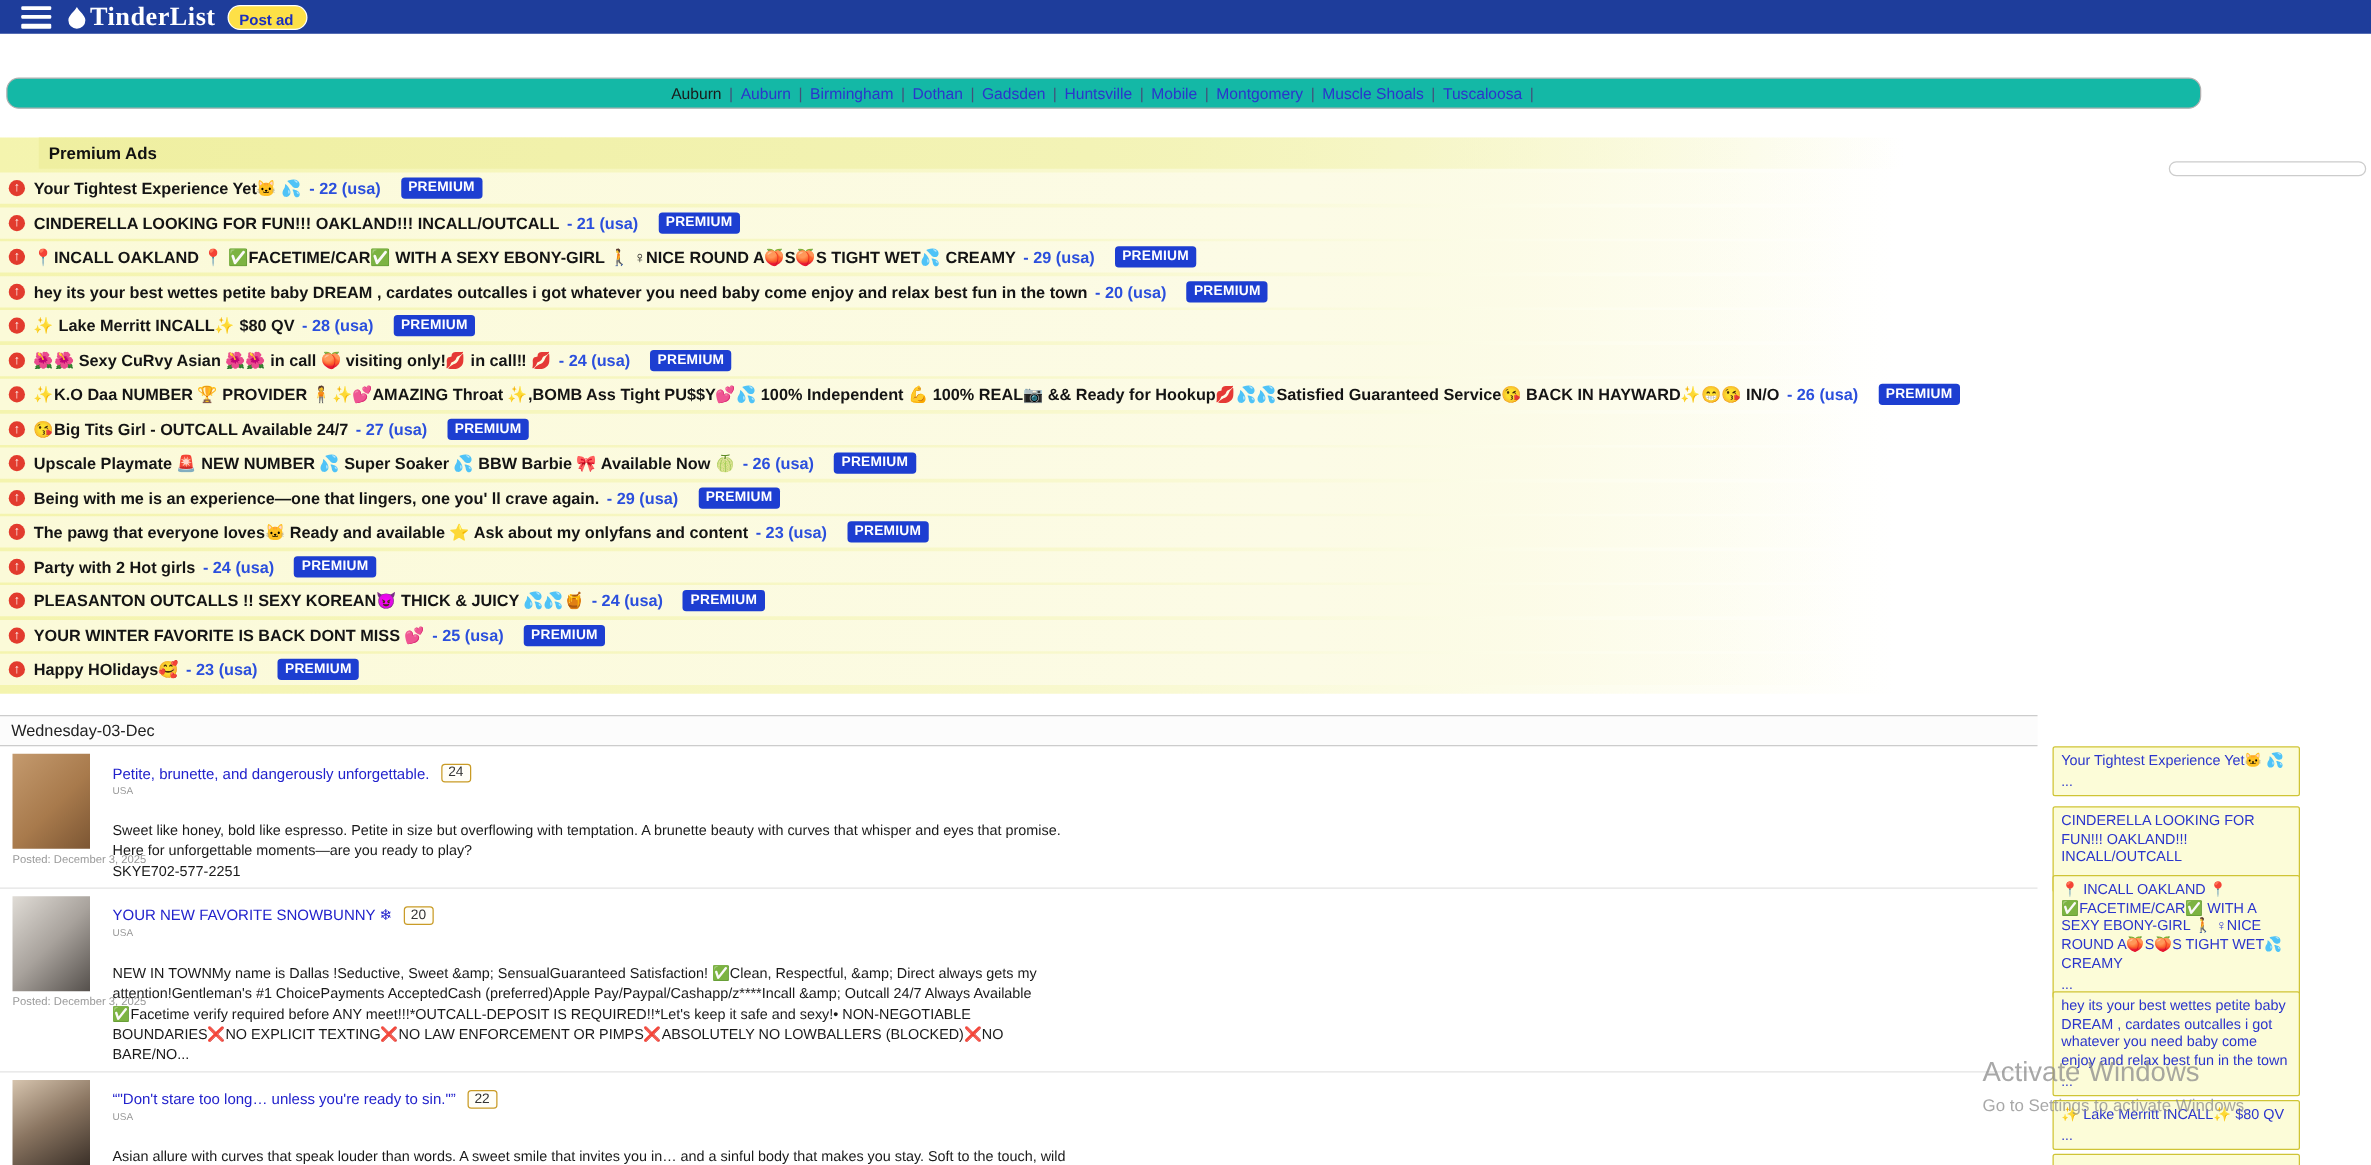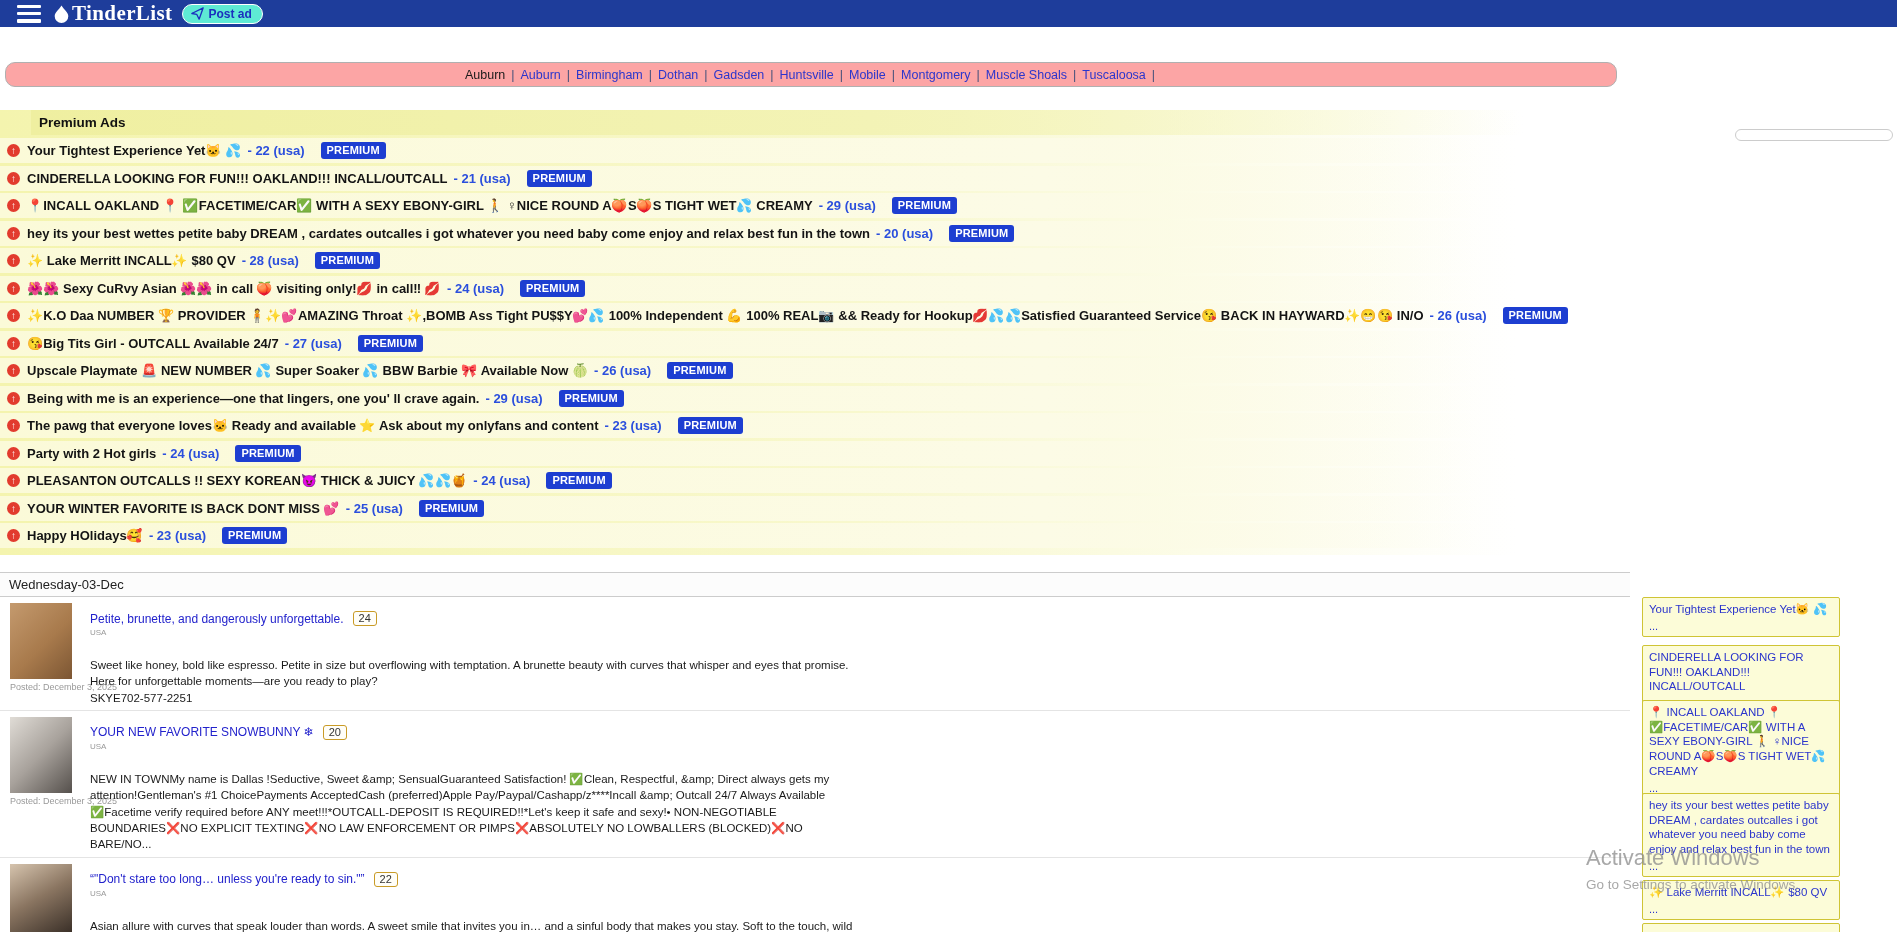--- a/index.html
+++ b/index.html
@@ -9,32 +9,32 @@
 
   
   .navbar { position:absolute; top:0; left:0; width:100%; height:27px;
             background:#1e3d9b; display:flex; align-items:center; padding-left:17px; }
   .hamburger { width:24px; height:18px; display:flex; flex-direction:column;
                justify-content:space-between; cursor:pointer; margin-right:12px; }
   .hamburger span { display:block; height:3.2px; background:#fff; border-radius:1px; }
   .brand { display:flex; align-items:center; color:#fff; text-decoration:none;
            font-family:"Liberation Serif", serif; font-size:21px; font-weight:600; letter-spacing:.4px; }
   .brand svg { margin-right:2px; }
-  .postad { margin-left:10px; background:#5eead4; color:#1b2fbe; border:1px solid #fff;
+  .postad { margin-left:10px; background:#fde047; color:#1b2fbe; border:1px solid #fff;
             border-radius:12px; height:20px; padding:0 10px 0 8px; font-size:12px; font-weight:bold;
-            display:flex; align-items:center; gap:4px; cursor:pointer; }
+            display:flex; align-items:center; gap:4px; cursor:pointer;flex-direction:column; }
 
   
   .breadcrumb { position:absolute; top:27px; left:0; width:100%; height:24px; background:#ebebeb;
                 border-bottom:1px solid #d8d8d8; display:flex; align-items:center;
                 padding-left:9px; font-size:12px; color:#222; }
 
   
-  .citybar { position:absolute; top:62px; left:5px; width:1612px; height:25px;
-             border:1px solid #b0b0b0; border-radius:10px; background:#fca5a5;
+  .citybar { position:absolute; top:62px; left:5px; width:1756px; height:25px;
+             border:1px solid #b0b0b0; border-radius:10px; background:#14b8a6;
              display:flex; align-items:center; justify-content:center;
              font-size:12.5px; color:#222;text-align:center; }
   .citybar a { color:#2b35cc; text-decoration:none; margin:0 2px; }
   .city-current { color:#1a1a1a; margin:0 2px; }
   .city-sep { color:#44507a; margin:0 4px; }
 
   
   .premium { position:absolute; top:110px; left:0; width:1897px; padding-bottom:4px;
              background:linear-gradient(90deg,#f4f4ae 0%,#f8f8cd 45%,#fdfdef 68%,#ffffff 80%); }
   .premium-header { height:25px; display:flex; align-items:center; padding-left:8px;

